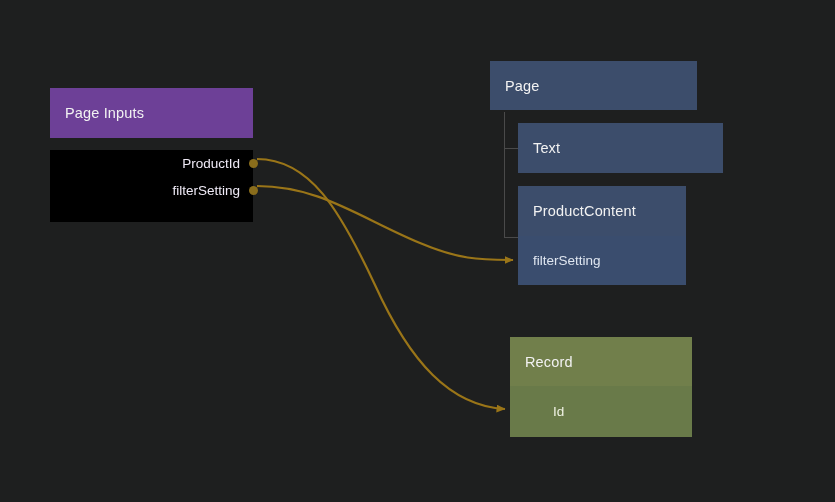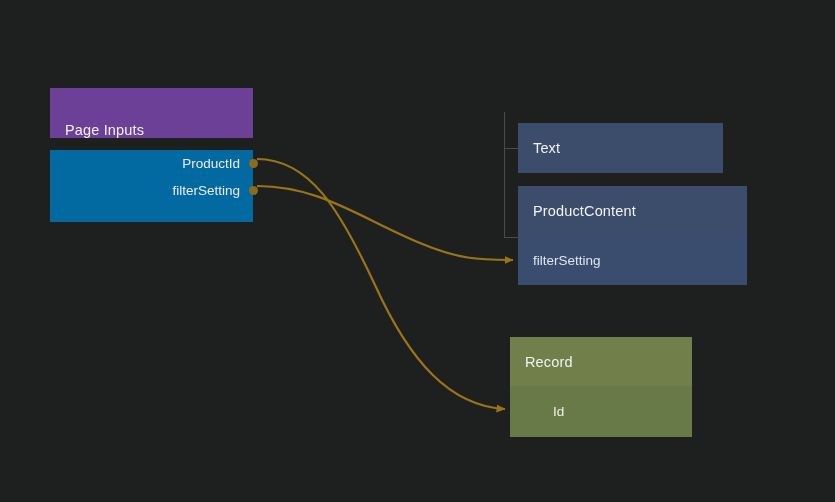--- a/index.html
+++ b/index.html
@@ -48,21 +48,21 @@
     padding-left: 15px;
     justify-content: flex-start;
   }
   .port-row.right {
     padding-right: 13px;
     justify-content: flex-end;
   }
 
   
   .node-purple .node-header { background: #6d4097; }
-  .node-purple .node-body   { background: #0369a1; }
+  .node-purple .node-body   { background: #000000; }
   .node-purple .port-row    { color: #efeaf6; }
 
   
   .node-blue .node-header { background: #3c4d6b; }
   .node-blue .node-body   { background: #3a4d6e; }
   .node-blue .port-row    { color: #dfe6f0; }
 
   
   .node-green .node-header { background: #717f4b; }
   .node-green .node-body   { background: #697a49; padding-left: 28px; }
@@ -106,47 +106,52 @@
         <path d="M0,0 L9,4 L0,8 Z" fill="#9a7518"></path>
       </marker>
     </defs>
 
     <path d="M 257,159 C 310,159 340,210 375,285 C 410,362 450,406 505,409" fill="none" stroke="#9a7518" stroke-width="2.2" marker-end="url(#arrowhead)"></path>
 
     <path d="M 257,186 C 320,186 360,218 420,243 C 458,259 478,260 513,260" fill="none" stroke="#9a7518" stroke-width="2.2" marker-end="url(#arrowhead)"></path>
   </svg>
 
   <div class="node node-purple" style="left:50px; top:88px; width:203px; height:122px;">
-    <div class="node-header" style="height:50px;align-items:flex-end;">
+    <div class="node-header" style="height:50px;">
       <span>Page Inputs</span>
     </div>
     <div class="node-body" style="height:72px;">
       <div class="port-row right" style="height:27px; margin-top:12px;">
         <span>ProductId</span>
         <span class="port-dot" style="right:-4.5px; top:9px;"></span>
       </div>
       <div class="port-row right" style="height:27px;">
         <span>filterSetting</span>
         <span class="port-dot" style="right:-4.5px; top:9px;"></span>
       </div>
     </div>
   </div>
 
+  <div class="node node-blue" style="left:490px; top:61px; width:207px; height:49px;">
+    <div class="node-header" style="height:49px;">
+      <span>Page</span>
+    </div>
+  </div>
 
   <div class="tree-line v" style="left:504px; top:112px; height:126px;"></div>
   <div class="tree-line h" style="left:504px; top:148px; width:14px;"></div>
   <div class="tree-line h" style="left:504px; top:237px; width:14px;"></div>
 
   <div class="node node-blue" style="left:518px; top:123px; width:205px; height:50px;">
     <div class="node-header" style="height:50px;">
       <span>Text</span>
     </div>
   </div>
 
-  <div class="node node-blue" style="left:518px; top:186px; width:229px; height:99px;">
+  <div class="node node-blue" style="left:518px; top:186px; width:168px; height:99px;">
     <div class="node-header" style="height:50px;">
       <span>ProductContent</span>
     </div>
     <div class="node-body" style="height:49px;">
       <div class="port-row left" style="height:49px;">
         <span>filterSetting</span>
       </div>
     </div>
   </div>
 

